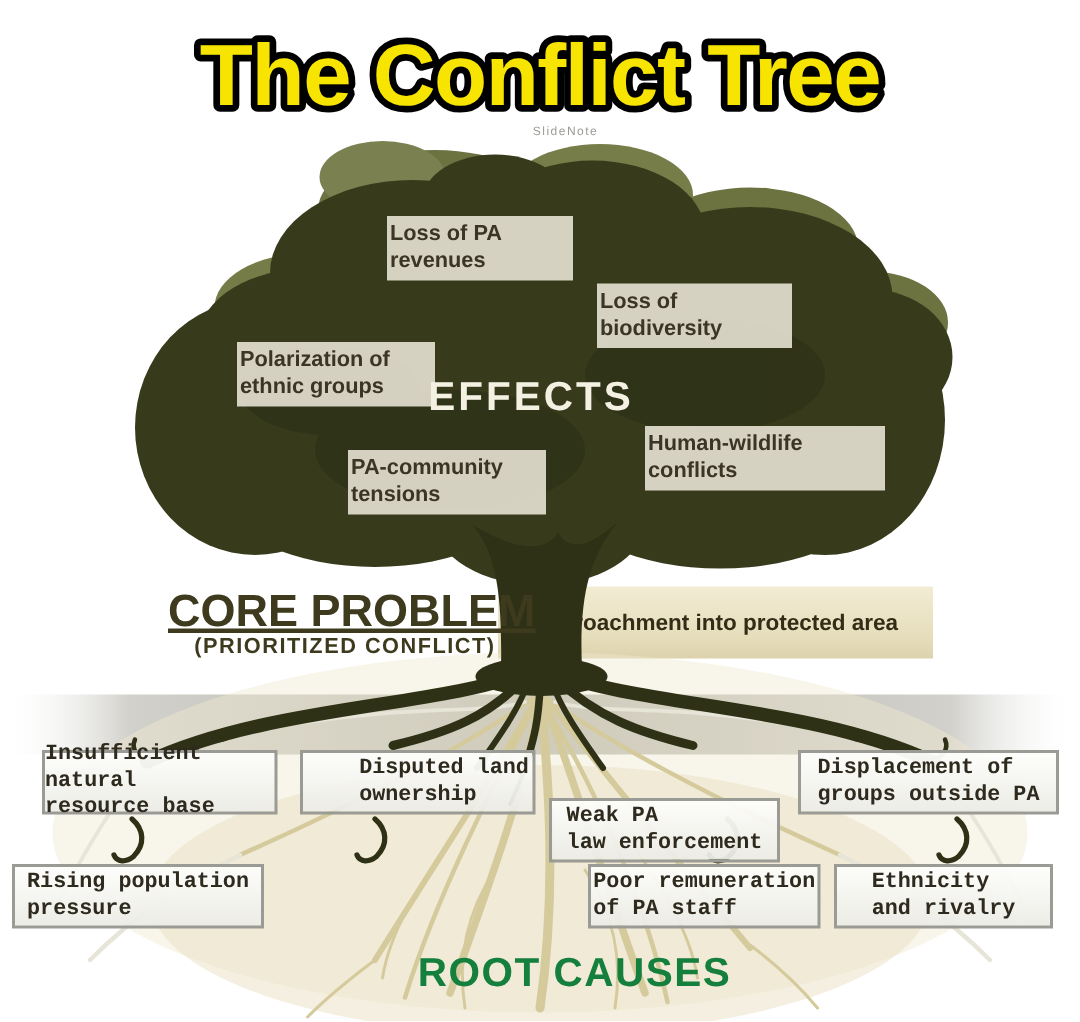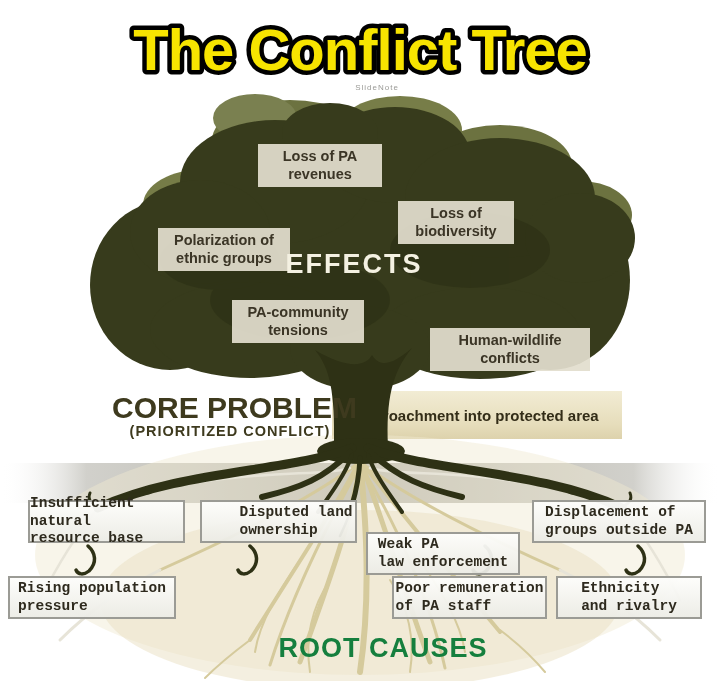--- a/index.html
+++ b/index.html
@@ -18,30 +18,30 @@
   }
   .tree-svg{position:absolute;left:0;top:0;}
   .band{
     position:absolute;left:332px;top:391px;width:290px;height:48px;
     background:linear-gradient(180deg,#F2ECD4 0%,#E6DDBB 70%,#DDD2AC 100%);
     display:flex;align-items:center;justify-content:center;
   }
   .band span{font-size:15px;font-weight:bold;color:#332D18;}
   .lbl{
     position:absolute;background:rgba(226,222,206,0.93);color:#3B3526;
-    font-size:14.5px;font-weight:bold;text-align:center;line-height:1.22;
+    font-size:14.5px;font-weight:bold;line-height:1.22;
     white-space:pre-line;padding:4px 2px;box-sizing:border-box;
   }
   .effects-heading{
     position:absolute;left:279px;top:249px;width:150px;text-align:center;
     font-size:27px;font-weight:bold;letter-spacing:2px;color:#F4F1E2;
   }
   .core-heading{
     position:absolute;left:112px;top:391px;width:236px;text-align:center;
-    font-size:30px;font-weight:bold;color:#3E3A1E;letter-spacing:0px;white-space:nowrap;
+    font-size:30px;font-weight:bold;color:#3E3A1E;letter-spacing:0px;white-space:nowrap;text-decoration:underline;
   }
   .core-sub{
     position:absolute;left:112px;top:423px;width:236px;text-align:center;
     font-size:14.5px;font-weight:bold;color:#3E3A1E;letter-spacing:1px;white-space:nowrap;
   }
   .rbox{
     position:absolute;height:43px;box-sizing:border-box;
     border:2px solid #9B9B95;
     background:linear-gradient(180deg,rgba(253,253,251,0.96),rgba(236,236,230,0.94));
     color:#2E2A1E;font-size:14.5px;font-weight:bold;text-align:left;line-height:1.2;
@@ -165,27 +165,27 @@
     <g stroke="#2E3115" fill="none" stroke-linecap="round" stroke-width="3.5">
       <path d="M88,546 C96,553 97,563 89,571 C84,575 78,575 76,570"></path>
       <path d="M250,546 C258,553 259,563 251,571 C246,575 240,575 238,570"></path>
       <path d="M485,546 C493,553 494,563 486,571 C481,575 475,575 473,570"></path>
       <path d="M638,546 C646,553 647,563 639,571 C634,575 628,575 626,570"></path>
     </g>
   </svg>
 
   <div class="lbl" style="left:258px;top:144px;width:124px;">Loss of PA
 revenues</div>
-  <div class="lbl" style="left:398px;top:201px;width:116px;">Loss of
+  <div class="lbl" style="left:398px;top:189px;width:130px;">Loss of
 biodiversity</div>
   <div class="lbl" style="left:158px;top:228px;width:132px;">Polarization of
 ethnic groups</div>
   <div class="lbl" style="left:232px;top:300px;width:132px;">PA-community
 tensions</div>
-  <div class="lbl" style="left:430px;top:284px;width:160px;margin-top:44px;">Human-wildlife
+  <div class="lbl" style="left:430px;top:284px;width:160px;">Human-wildlife
 conflicts</div>
 
   <div class="effects-heading">EFFECTS</div>
 
   <div class="core-heading">CORE PROBLEM</div>
   <div class="core-sub">(PRIORITIZED CONFLICT)</div>
 
   <div class="rbox" style="left:28px;top:500px;width:157px;">Insufficient natural
 resource base</div>
   <div class="rbox" style="left:200px;top:500px;width:157px;padding-left:35px;">Disputed land

